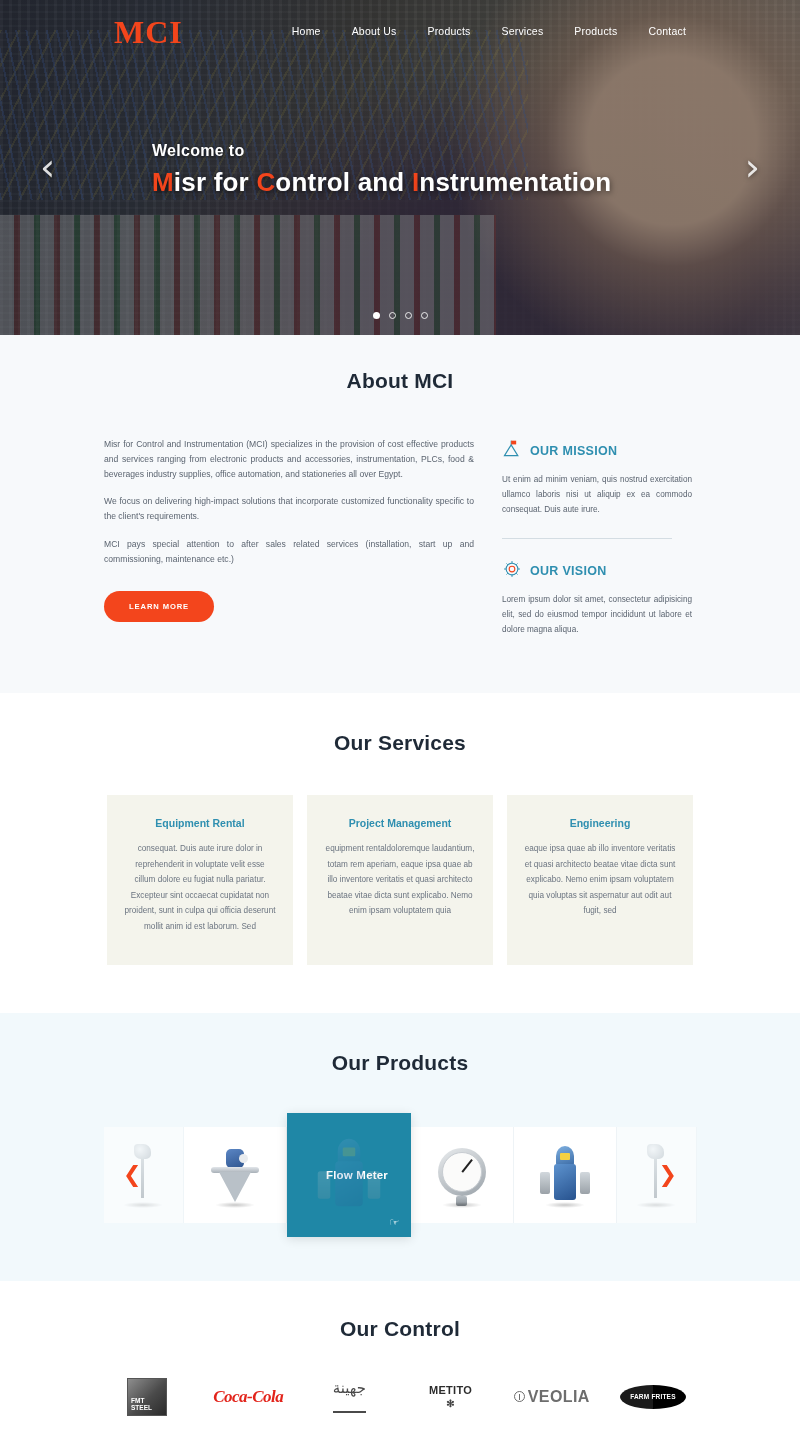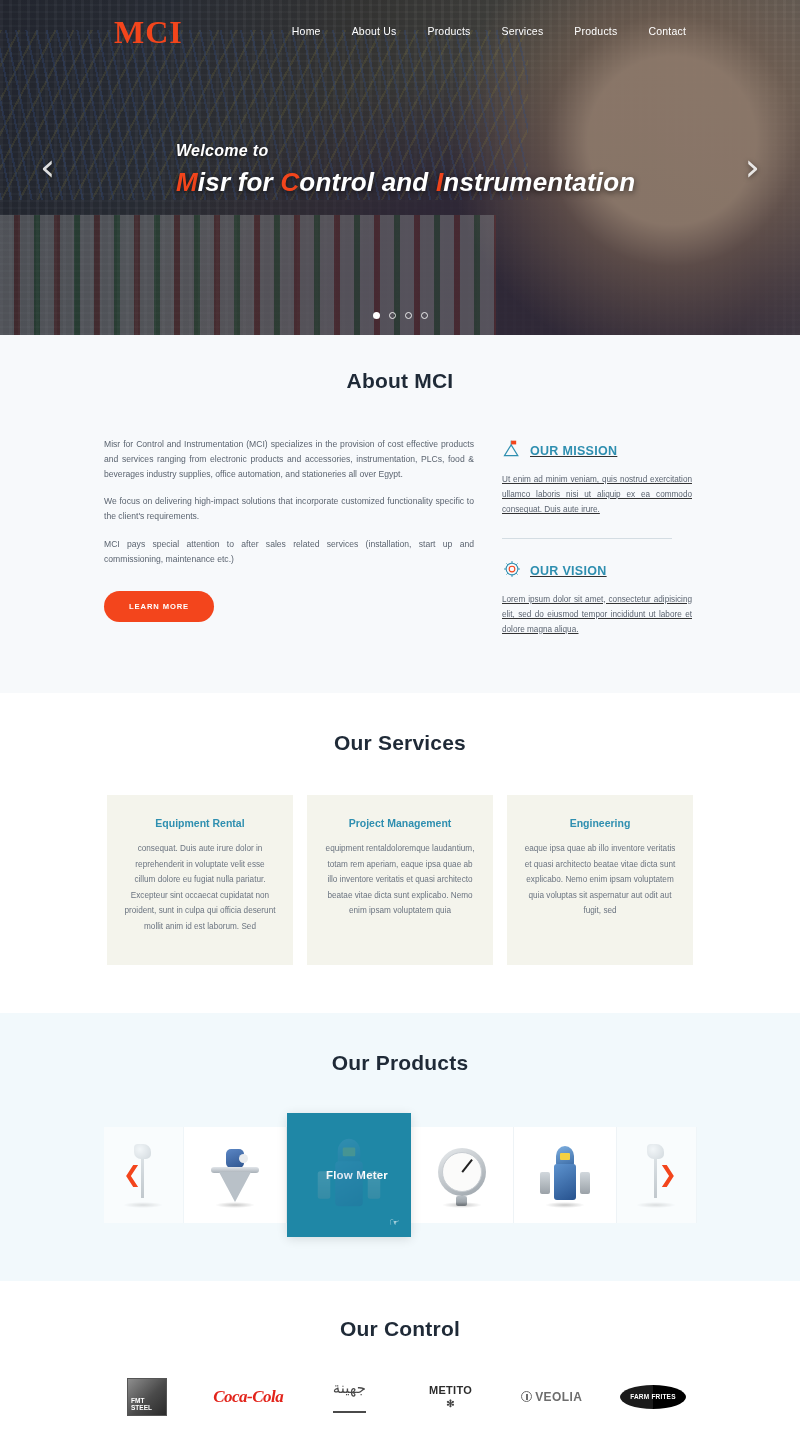--- a/index.html
+++ b/index.html
@@ -58,21 +58,21 @@
   }
   .nav-links {
     position: absolute; right: 114px; top: 25px;
     display: flex; gap: 31px; align-items: center;
   }
   .nav-links a {
     color: #ffffff; font-size: 10.5px; text-decoration: none;
     letter-spacing: .2px; white-space: nowrap;
   }
 
-  .hero-caption { position: absolute; left: 176px; top: 142px; z-index: 5; font-style: italic; }
+  .hero-caption { position: absolute; left: 152px; top: 142px; z-index: 5; }
   .hero-welcome {
     color: #ffffff; font-size: 16px; font-weight: 600; letter-spacing: .3px;
     text-shadow: 0 1px 4px rgba(0,0,0,.6);
   }
   .hero-title {
     margin-top: 7px; color: #ffffff; font-size: 26px; font-weight: 700;
     letter-spacing: .2px; text-shadow: 0 2px 6px rgba(0,0,0,.65);
     white-space: nowrap;
   }
   .hero-title .hl { color: #f3451c; }
@@ -109,21 +109,21 @@
   .about-left p {
     font-size: 8.6px; line-height: 1.72; color: #5b6470;
     margin-bottom: 13px; text-align: justify;
   }
   .btn-learn {
     display: inline-block; margin-top: 12px;
     background: #f3451c; color: #fff; border: none; border-radius: 20px;
     padding: 11px 25px; font-size: 7.6px; font-weight: 700;
     letter-spacing: .9px; cursor: pointer;
   }
-  .about-right { width: 190px; margin-left: 16px; padding-top: 2px; text-decoration: underline; }
+  .about-right { width: 190px; margin-left: 16px; padding-top: 2px; }
   .mv-head { display: flex; align-items: center; gap: 8px; }
   .mv-head h4 {
     color: #2f8fb0; font-size: 12.5px; font-weight: 600; letter-spacing: .3px;
   }
   .mv-body {
     font-size: 8.2px; line-height: 1.85; color: #5b6470; margin-top: 9px;
     text-align: justify;
   }
   .mv-rule { height: 1px; background: #d4dde3; margin: 20px 20px 20px 0; }
 
@@ -268,21 +268,21 @@
   .lg-ar {
     font-size: 15px; color: #4a4a4a; font-weight: 400;
     border-bottom: 2px solid #4a4a4a; padding-bottom: 14px; line-height: 1.1;
   }
   .lg-metito {
     font-size: 11px; font-weight: 700; color: #2c2c2c; letter-spacing: .3px;
     display: flex; align-items: center; gap: 2px; flex-direction: column;
   }
   .lg-metito .bee { font-size: 10px; color: #444; }
   .lg-veolia {
-    font-size: 12px; font-weight: 700; color: #6d6d6d; letter-spacing: .4px;
+    font-size: 16px; font-weight: 700; color: #6d6d6d; letter-spacing: .4px;
     display: flex; align-items: center; gap: 3px;
   }
   .lg-veolia .mark {
     width: 11px; height: 11px; border: 1.3px solid #6d6d6d; border-radius: 50%;
     position: relative;
   }
   .lg-veolia .mark::after {
     content:""; position:absolute; left:4px; top:2px; width:1.4px; height:6px; background:#6d6d6d;
   }
   .lg-farm {

